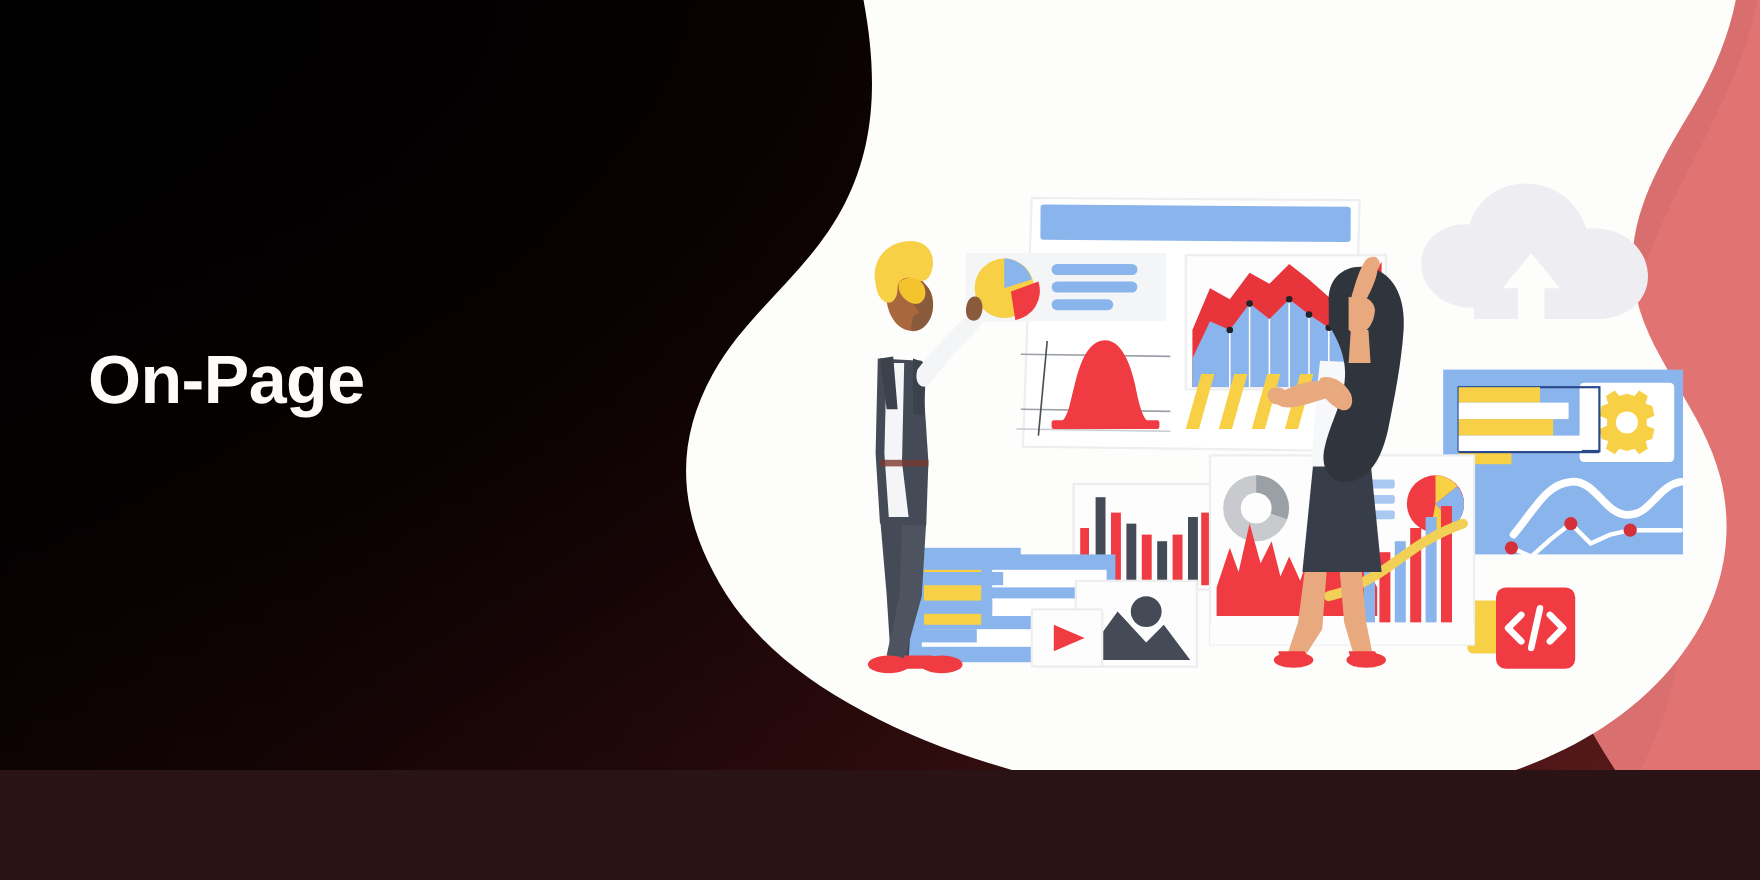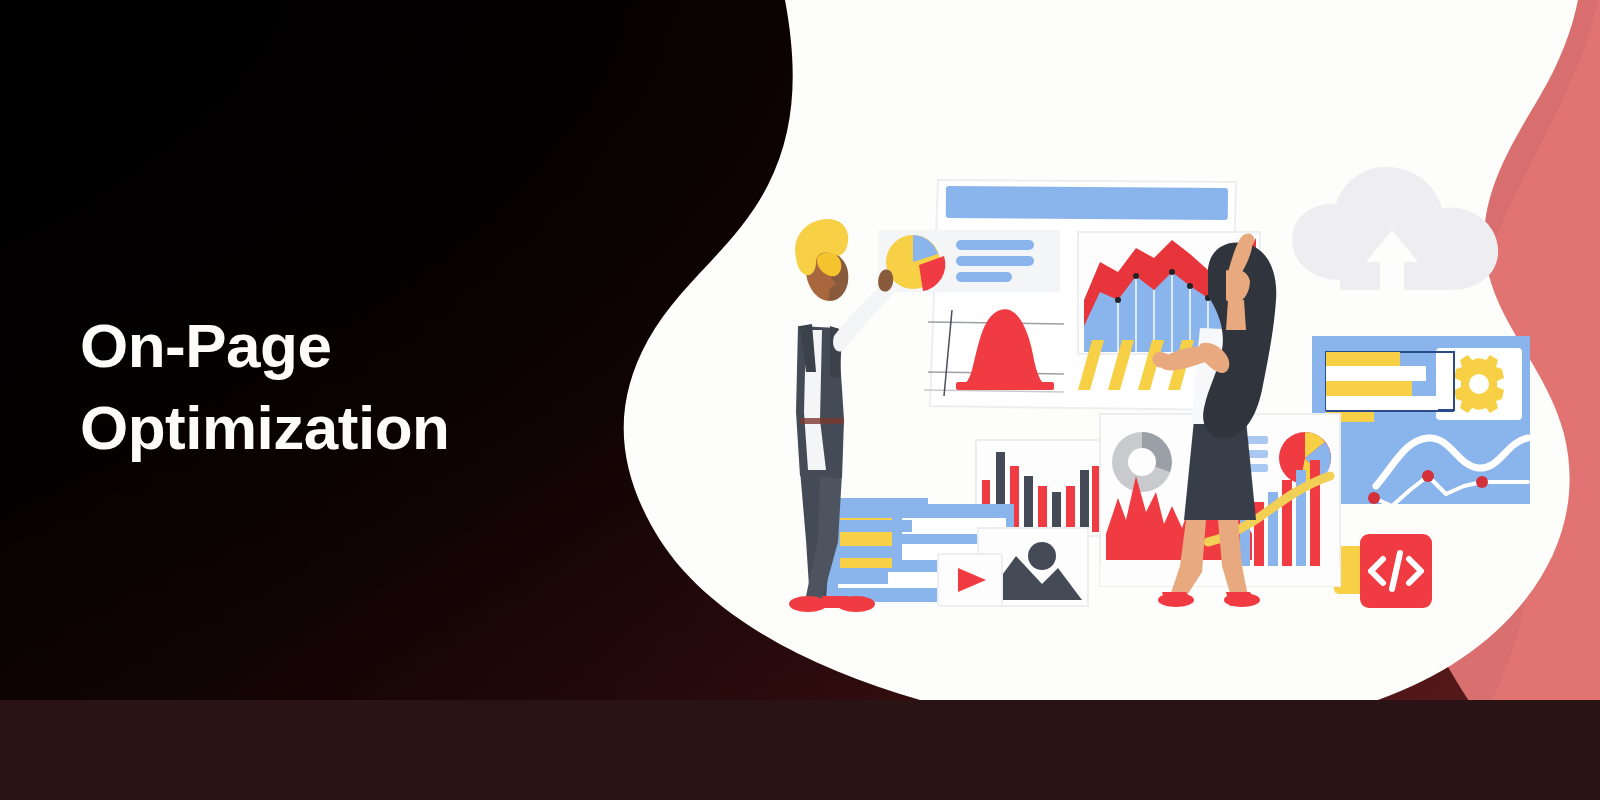--- a/index.html
+++ b/index.html
@@ -324,15 +324,15 @@
       <path d="M1242,238 C1246,232 1252,232 1254,238 C1256,244 1250,248 1246,246 Z" fill="#e8a97e"></path>
 
       <path d="M1206,346 C1190,346 1176,350 1166,356 C1158,360 1158,368 1166,370 C1178,372 1192,366 1206,362 C1216,358 1218,346 1206,346 Z" fill="#e8a97e"></path>
       <path d="M1200,344 C1208,340 1222,346 1228,358 C1232,368 1226,376 1218,372 C1208,368 1196,354 1200,344 Z" fill="#e8a97e"></path>
 
       <path d="M1160,352 C1154,352 1150,358 1154,364 C1158,370 1168,368 1170,362 C1172,356 1166,352 1160,352 Z" fill="#e8a97e"></path>
     </g>
 
   </svg>
 
-  <div class="title"><div>On-Page</div><div>Optimization</div></div>
+  <div class="title"><div>On-Page</div></div>
 
 </div>
 
 </body></html>

